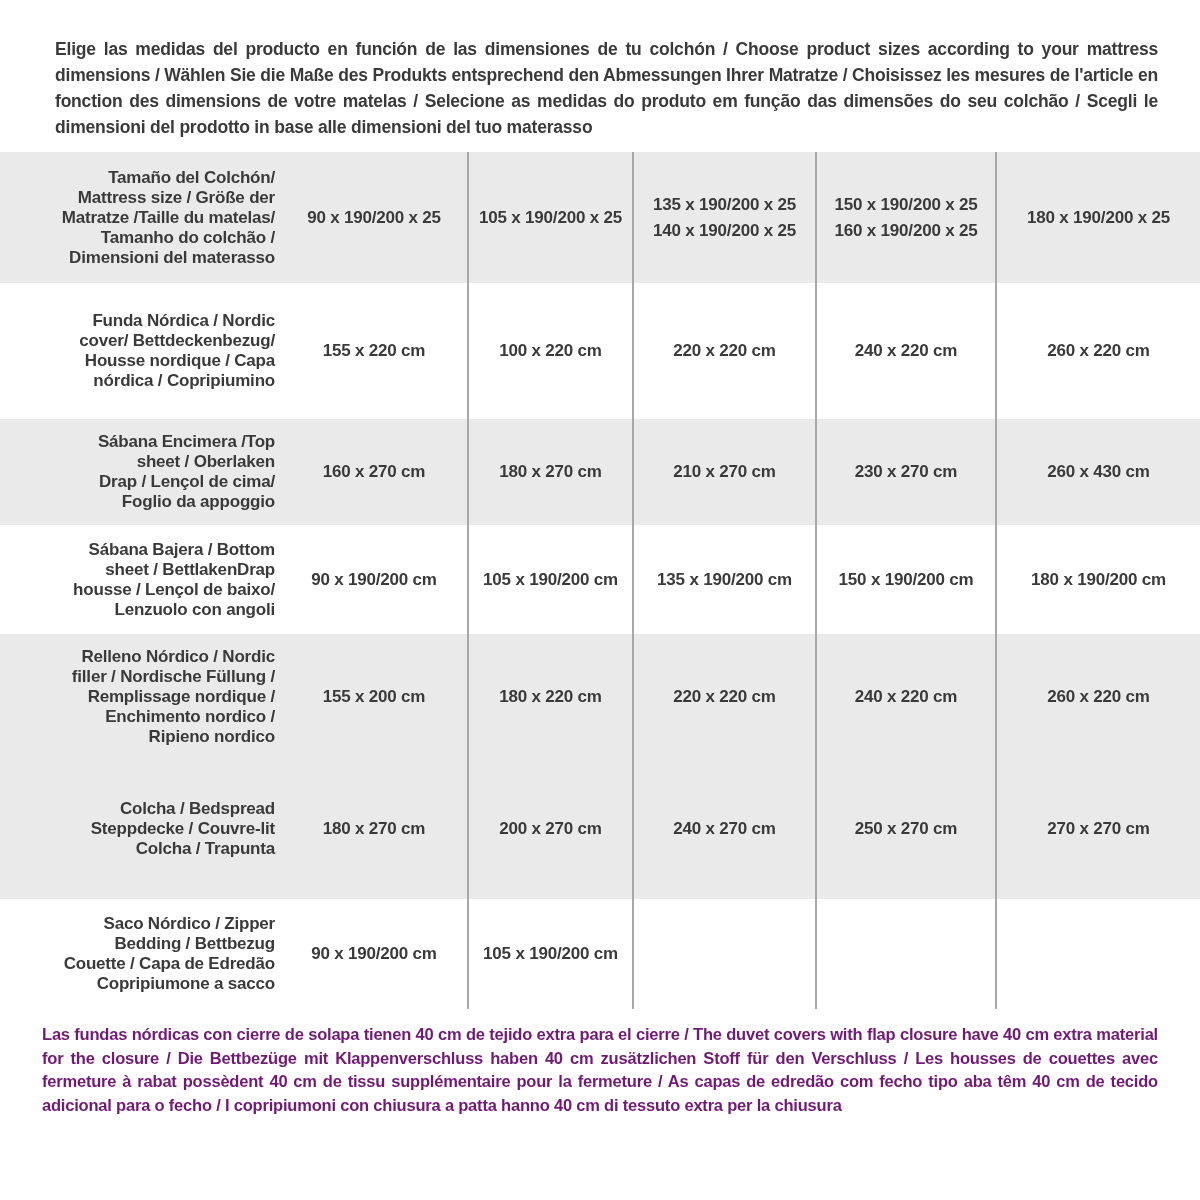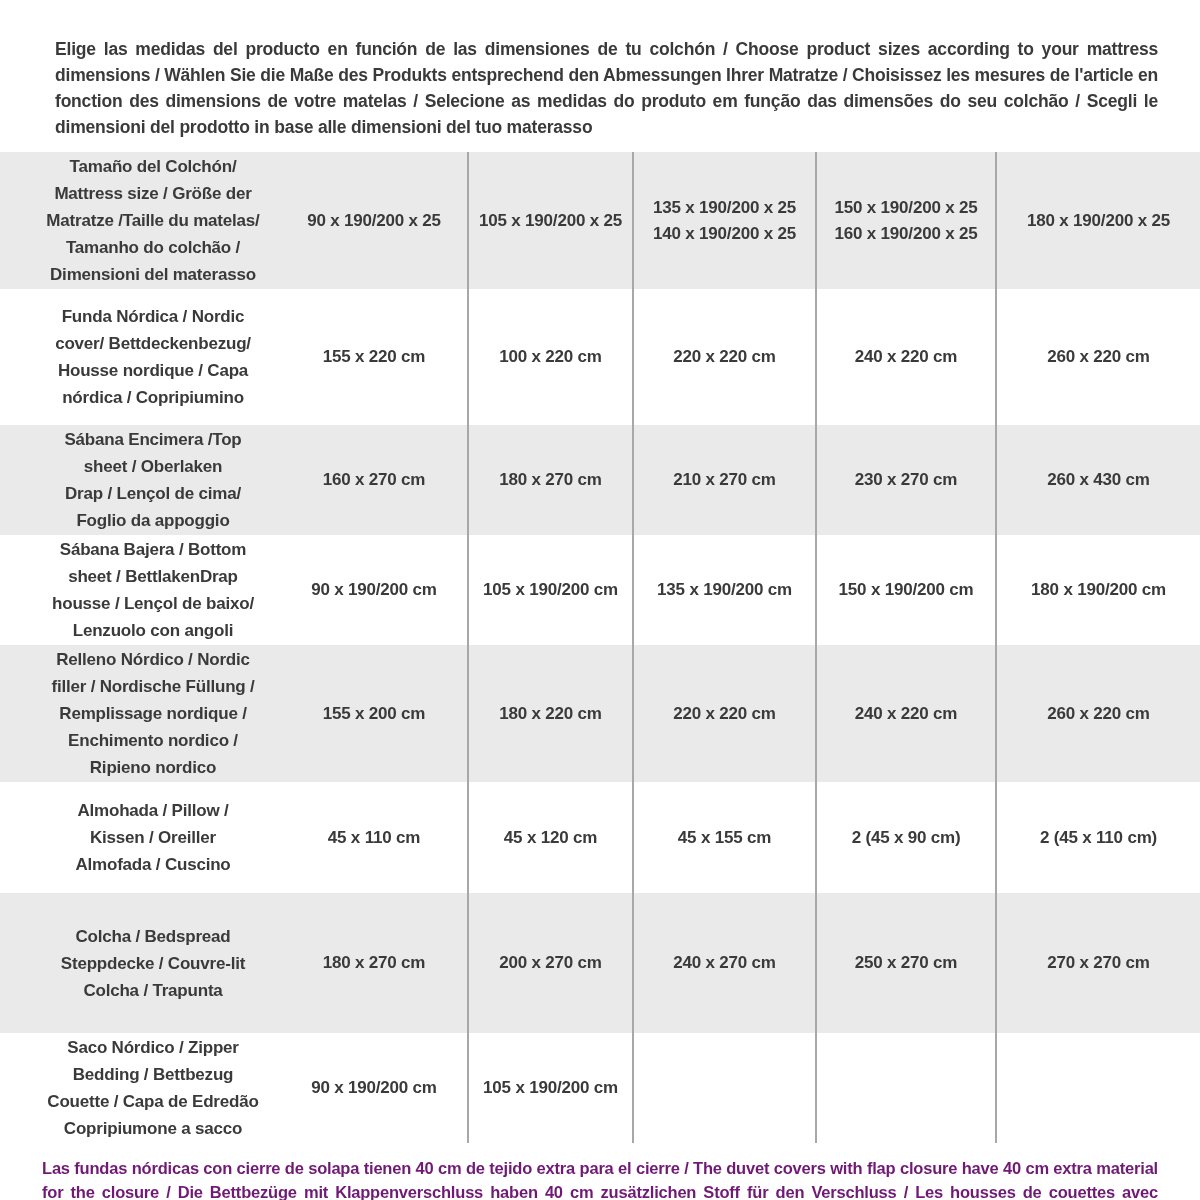--- a/index.html
+++ b/index.html
@@ -30,25 +30,25 @@
   }
   table.sizes td {
     font-weight: bold;
     font-size: 17px;
     color: #3a3a3a;
     letter-spacing: -0.2px;
     vertical-align: middle;
     overflow: hidden;
   }
   td.label {
-    text-align: center;
+    text-align: right;
     padding-left: 31px;
     padding-right: 6px;
     white-space: pre-line;
-    line-height: 27px;
+    line-height: 20px;
   }
   td.val {
     text-align: center;
     white-space: pre-line;
     line-height: 26px;
     padding: 0 4px;
   }
   tr.gray { background: #eaeaea; }
   tr.white { background: #ffffff; }
   td.sep { border-left: 2px solid #a8a8a8; }
@@ -136,30 +136,20 @@
 Remplissage nordique /
 Enchimento nordico /
 Ripieno nordico</td>
         <td class="val">155 x 200 cm</td>
         <td class="val sep">180 x 220 cm</td>
         <td class="val sep">220 x 220 cm</td>
         <td class="val sep">240 x 220 cm</td>
         <td class="val sep">260 x 220 cm</td>
       </tr>
 
-      <tr class="white" style="height:111px">
-        <td class="label">Almohada  / Pillow /
-Kissen / Oreiller
-Almofada / Cuscino</td>
-        <td class="val">45 x 110 cm</td>
-        <td class="val sep">45 x 120 cm</td>
-        <td class="val sep">45 x 155 cm</td>
-        <td class="val sep">2 (45 x 90 cm)</td>
-        <td class="val sep">2 (45 x 110 cm)</td>
-      </tr>
 
       <tr class="gray" style="height:140px">
         <td class="label">Colcha / Bedspread
 Steppdecke / Couvre-lit
 Colcha / Trapunta</td>
         <td class="val">180 x 270 cm</td>
         <td class="val sep">200 x 270 cm</td>
         <td class="val sep">240 x 270 cm</td>
         <td class="val sep">250 x 270 cm</td>
         <td class="val sep">270 x 270 cm</td>

